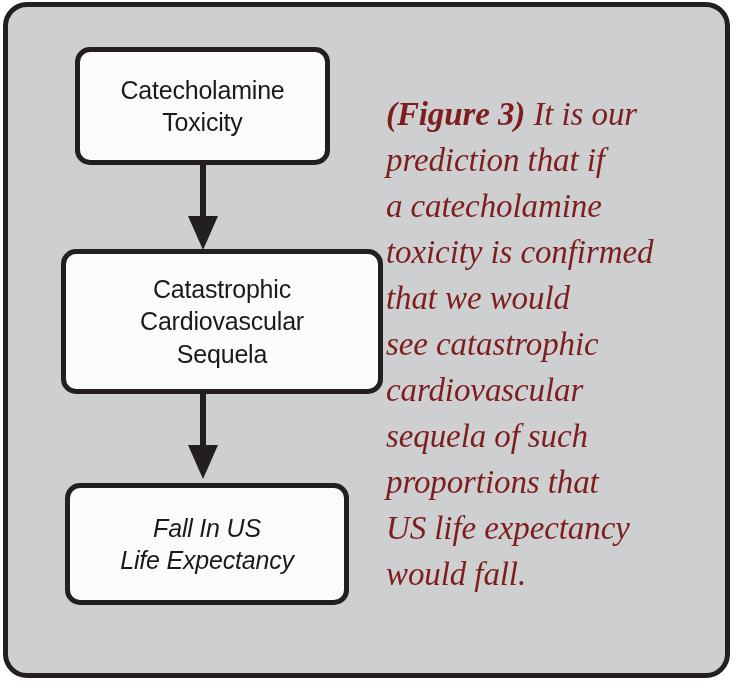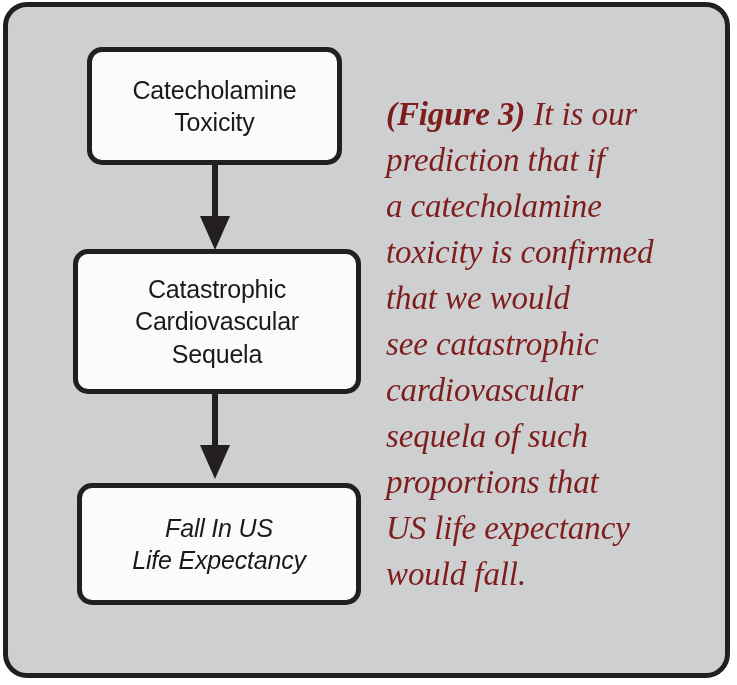--- a/index.html
+++ b/index.html
@@ -22,21 +22,21 @@
     height: 676px;
     box-sizing: border-box;
     background: #cdcfd1;
     border: 5px solid #231f20;
     border-radius: 24px;
   }
 
   
   #flow-column {
     position: absolute;
-    left: 57px;
+    left: 45px;
     top: 32px;
     width: 300px;
     height: 580px;
   }
 
   .flow-box {
     position: absolute;
     box-sizing: border-box;
     background: #fbfbfb;
     border: 5px solid #231f20;
@@ -56,21 +56,21 @@
   #box-catecholamine-toxicity {
     left: 22px;
     top: 8px;
     width: 255px;
     height: 118px;
   }
 
   #box-cardiovascular-sequela {
     left: 8px;
     top: 210px;
-    width: 288px;
+    width: 322px;
     height: 145px;
     text-align: center;
   }
 
   #box-life-expectancy {
     left: 12px;
     top: 444px;
     width: 284px;
     height: 122px;
     font-style: italic;

